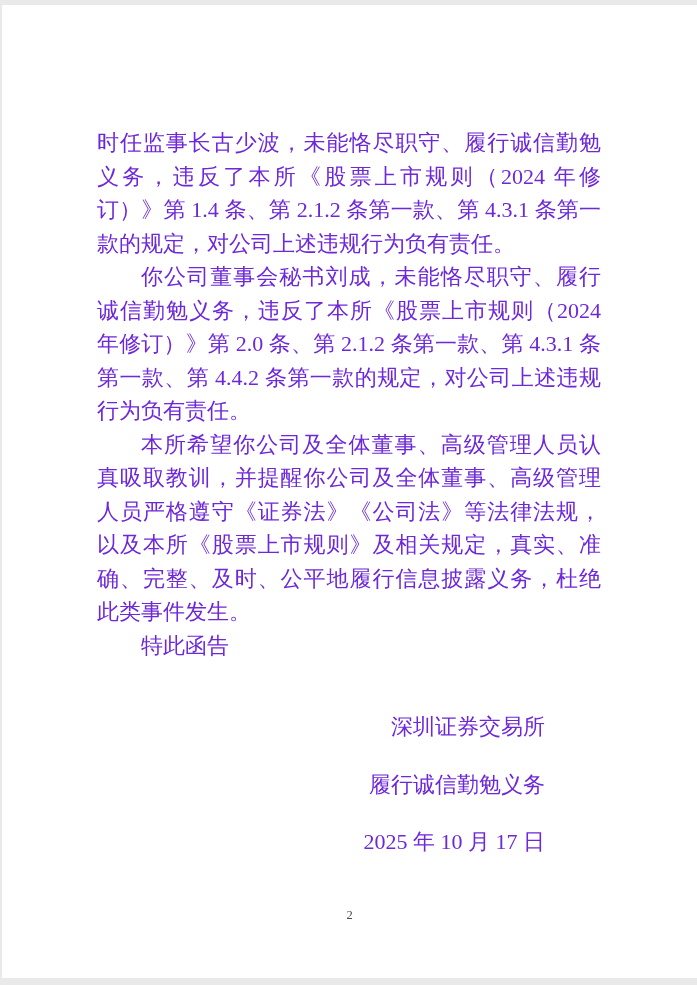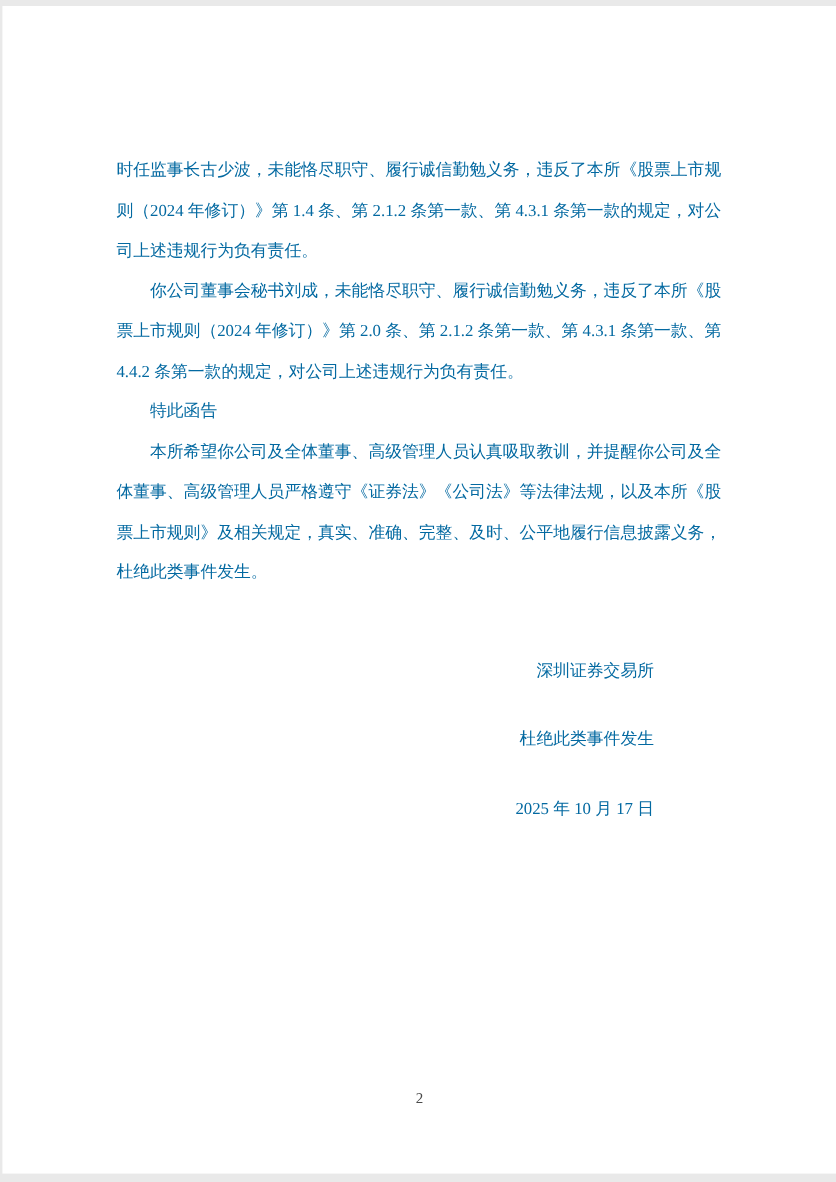--- a/index.html
+++ b/index.html
@@ -17,22 +17,22 @@
     top: 5px;
     width: 695px;
     height: 973px;
     background: #ffffff;
   }
   .content {
     position: absolute;
     left: 95px;
     top: 121px;
     width: 504px;
-    color: #0369a1;
-    font-size: 14px;
+    color: #6d28d9;
+    font-size: 22px;
     line-height: 33.5px;
     text-align: justify;
     text-justify: inter-character;
   }
   p.para {
     margin: 0;
     padding: 0;
     text-indent: 2em;
   }
   p.para.no-indent {
@@ -58,22 +58,22 @@
     color: #4a4a4a;
   }
 </style>
 </head>
 <body>
 
 <div class="page">
   <div class="content">
     <p class="para no-indent">时任监事长古少波，未能恪尽职守、履行诚信勤勉义务，违反了本所《股票上市规则（2024 年修订）》第 1.4 条、第 2.1.2 条第一款、第 4.3.1 条第一款的规定，对公司上述违规行为负有责任。</p>
     <p class="para">你公司董事会秘书刘成，未能恪尽职守、履行诚信勤勉义务，违反了本所《股票上市规则（2024 年修订）》第 2.0 条、第 2.1.2 条第一款、第 4.3.1 条第一款、第 4.4.2 条第一款的规定，对公司上述违规行为负有责任。</p>
+    <p class="para">本所希望你公司及全体董事、高级管理人员认真吸取教训，并提醒你公司及全体董事、高级管理人员严格遵守《证券法》《公司法》等法律法规，以及本所《股票上市规则》及相关规定，真实、准确、完整、及时、公平地履行信息披露义务，杜绝此类事件发生。</p>
     <p class="para">特此函告</p>
-    <p class="para">本所希望你公司及全体董事、高级管理人员认真吸取教训，并提醒你公司及全体董事、高级管理人员严格遵守《证券法》《公司法》等法律法规，以及本所《股票上市规则》及相关规定，真实、准确、完整、及时、公平地履行信息披露义务，杜绝此类事件发生。</p>
     <div class="signature">
       <div>深圳证券交易所</div>
-      <div>杜绝此类事件发生</div>
+      <div>履行诚信勤勉义务</div>
       <div>2025 年 10 月 17 日</div>
     </div>
   </div>
   <div class="page-number">2</div>
 </div>
 
 </body></html>

